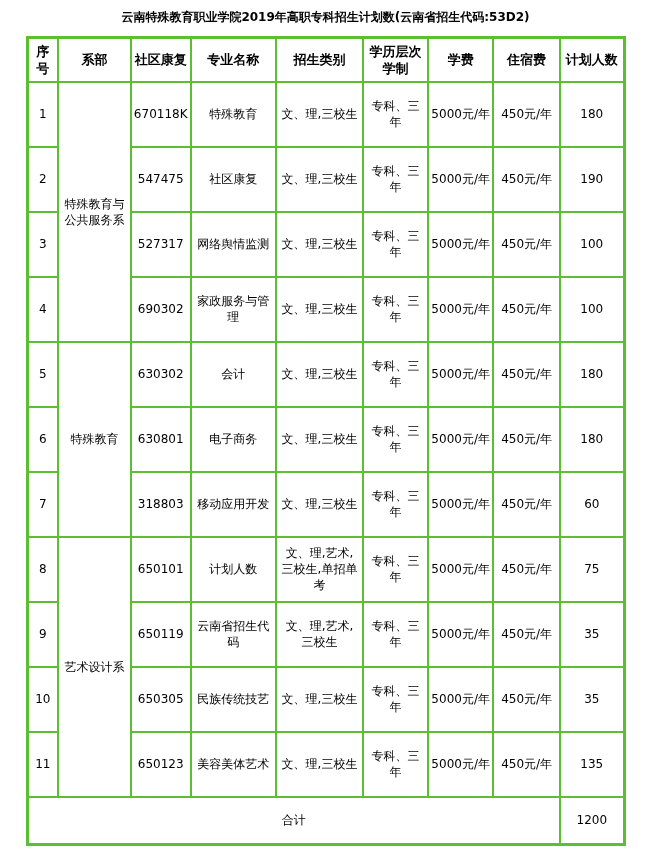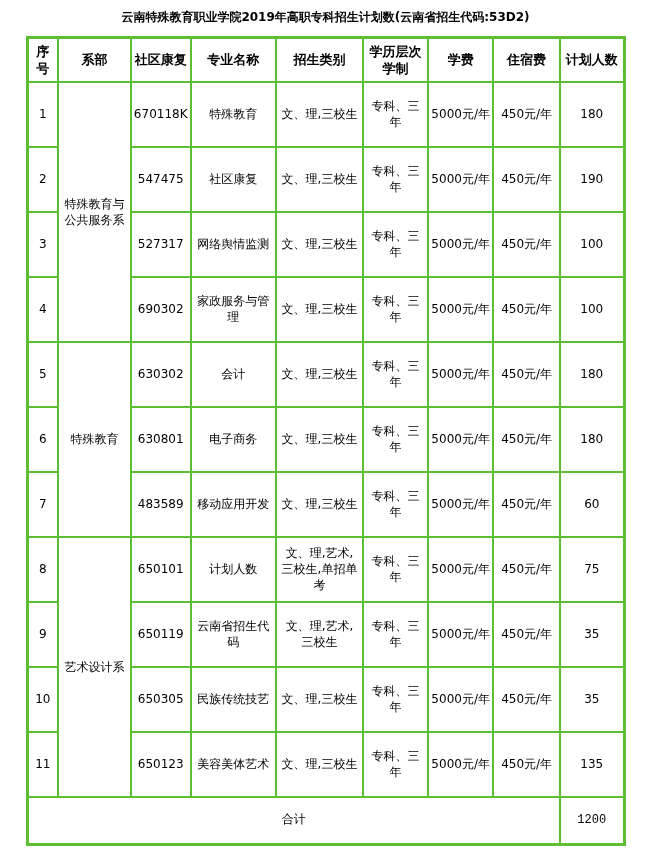--- a/index.html
+++ b/index.html
@@ -46,21 +46,21 @@
     font-weight:bold;
     line-height:17px;
   }
   table.plan td{
     font-size:12px;
     font-weight:normal;
     line-height:16px;
   }
   thead tr{height:44px;}
   tbody tr{height:65px;}
-  tfoot tr{height:48px;font-family:Liberation Mono, monospace;}
+  tfoot tr{height:48px;}
   td.major{font-weight:bold;}
   td.dept{font-weight:bold;font-size:12.5px;line-height:19px;}
   td.no{font-weight:bold;}
   tfoot td{font-size:12.5px;}
 </style>
 </head>
 <body>
 
 <div class="page-title">云南特殊教育职业学院2019年高职专科招生计划数(云南省招生代码:53D2)</div>
 
@@ -149,21 +149,21 @@
         <td>630801</td>
         <td class="major">电子商务</td>
         <td>文、理,三校生</td>
         <td>专科、三年</td>
         <td>5000元/年</td>
         <td>450元/年</td>
         <td>180</td>
       </tr>
       <tr>
         <td class="no">7</td>
-        <td>483589</td>
+        <td>318803</td>
         <td class="major">移动应用开发</td>
         <td>文、理,三校生</td>
         <td>专科、三年</td>
         <td>5000元/年</td>
         <td>450元/年</td>
         <td>60</td>
       </tr>
       <tr>
         <td class="no">8</td>
         <td class="dept" rowspan="4">艺术设计系</td>

